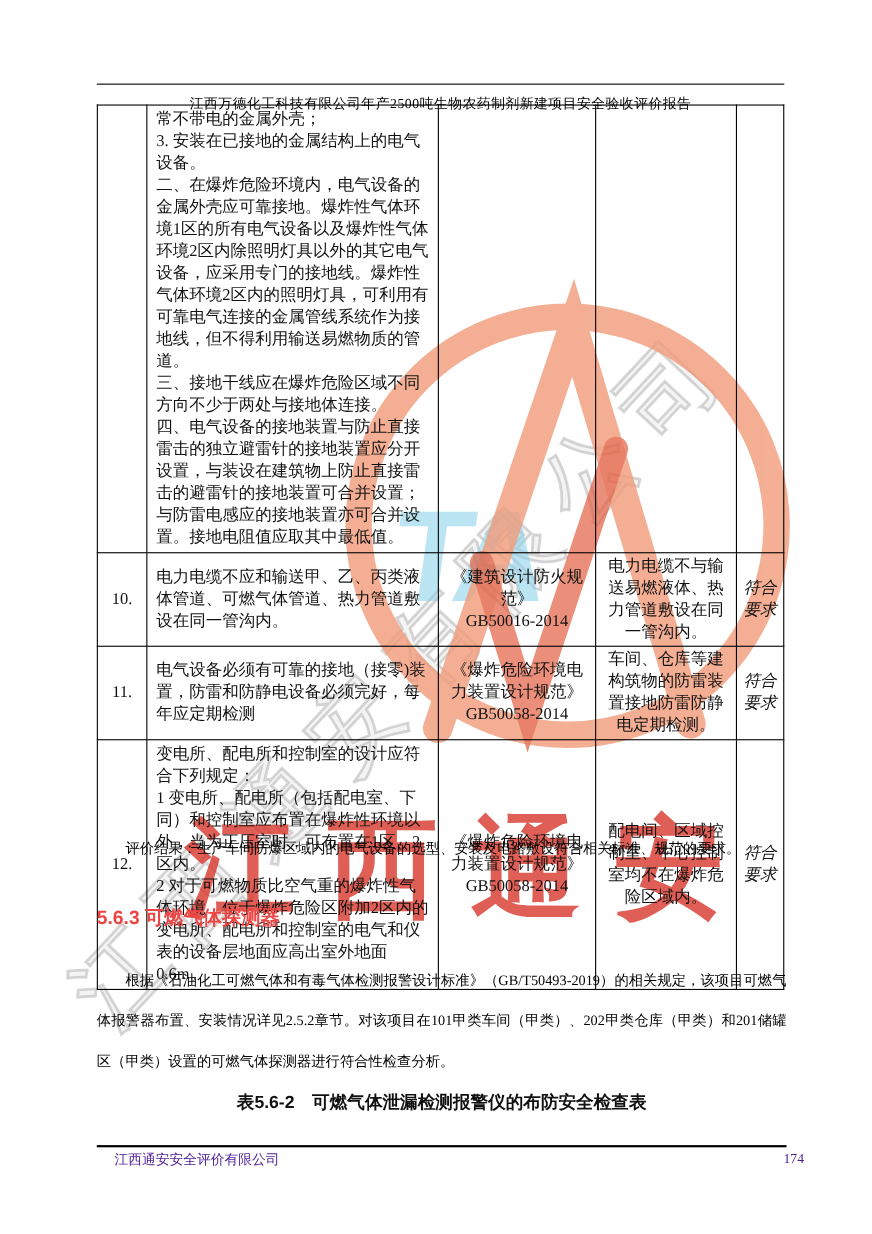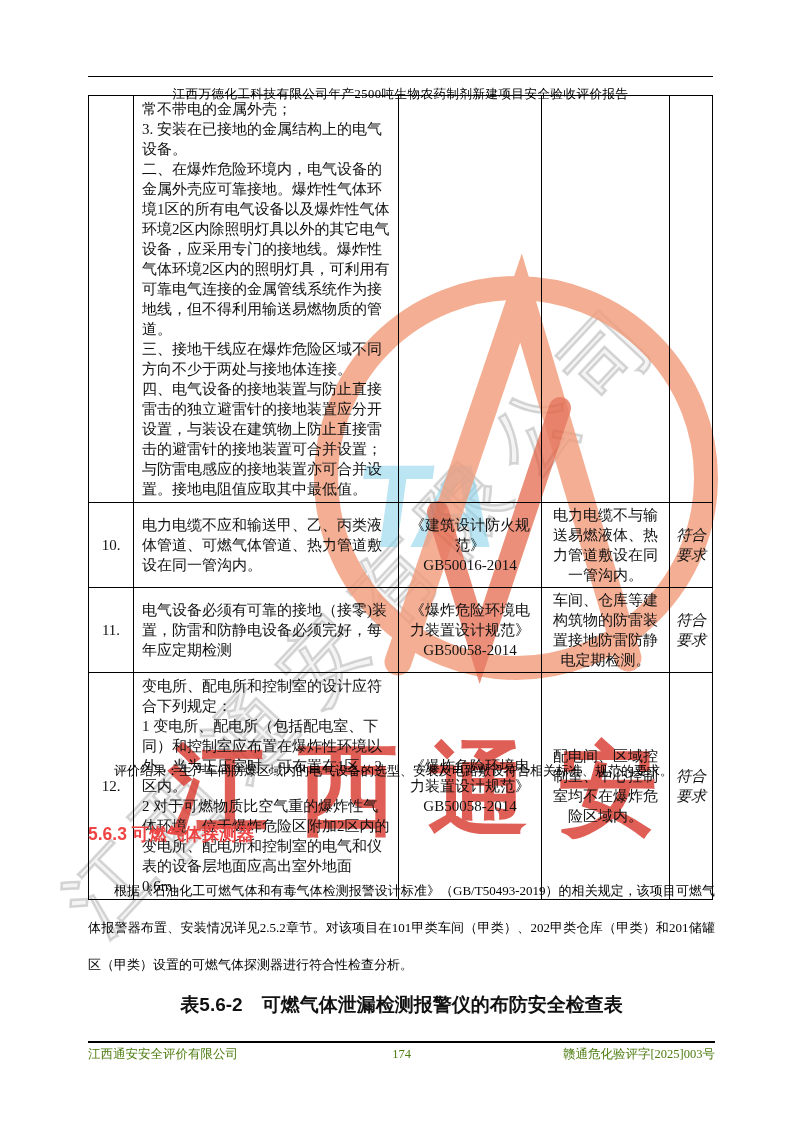--- a/index.html
+++ b/index.html
@@ -33,27 +33,27 @@
     text-align:justify;text-indent:2em;color:#000;
   }
   .eval-para{top:752px;}
   .section-heading{
     position:absolute;top:822px;left:88px;font-size:17.5px;font-weight:bold;
     font-family:"Liberation Sans","DejaVu Sans",sans-serif;color:#ef4444;
   }
   .para-1{top:872px;}
   .table-caption{
     position:absolute;top:992px;left:88px;width:627px;text-align:center;
-    font-size:19px;font-weight:bold;font-family:"Liberation Sans","DejaVu Sans",sans-serif;
+    font-size:16px;font-weight:bold;font-family:"Liberation Sans","DejaVu Sans",sans-serif;
   }
   
   .footer-rule{position:absolute;top:1041px;left:88px;width:627px;border-top:2px solid #000;}
   .footer{
-    position:absolute;top:1046px;left:88px;width:627px;display:flex;align-items:center;
-    font-size:12.5px;color:#4d7c0f;
+    position:absolute;top:1046px;left:104px;width:627px;display:flex;
+    font-size:12.5px;color:#4c1d95;
   }
   .footer .f-left{flex:1;text-align:left;}
   .footer .f-center{flex:0 0 auto;text-align:center;}
   .footer .f-right{flex:1;text-align:right;}
   
   .wm-layer{position:absolute;inset:0;z-index:1;pointer-events:none;}
   .wm-red-text{
     position:absolute;top:724px;left:168px;font-size:100px;font-weight:bold;
     letter-spacing:30px;color:var(--red);opacity:.82;white-space:nowrap;
   }
@@ -152,16 +152,15 @@
   <div class="section-heading">5.6.3 可燃气体探测器</div>
 
   <div class="para para-1">根据《石油化工可燃气体和有毒气体检测报警设计标准》（GB/T50493-2019）的相关规定，该项目可燃气体报警器布置、安装情况详见2.5.2章节。对该项目在101甲类车间（甲类）、202甲类仓库（甲类）和201储罐区（甲类）设置的可燃气体探测器进行符合性检查分析。</div>
 
   <div class="table-caption">表5.6-2　可燃气体泄漏检测报警仪的布防安全检查表</div>
 
   <div class="footer-rule"></div>
   <div class="footer">
     <span class="f-left">江西通安安全评价有限公司</span>
     <span class="f-center">174</span>
-    <span class="f-right">赣通危化验评字[2025]003号</span>
   </div>
 
 </div>
 
 </body></html>

